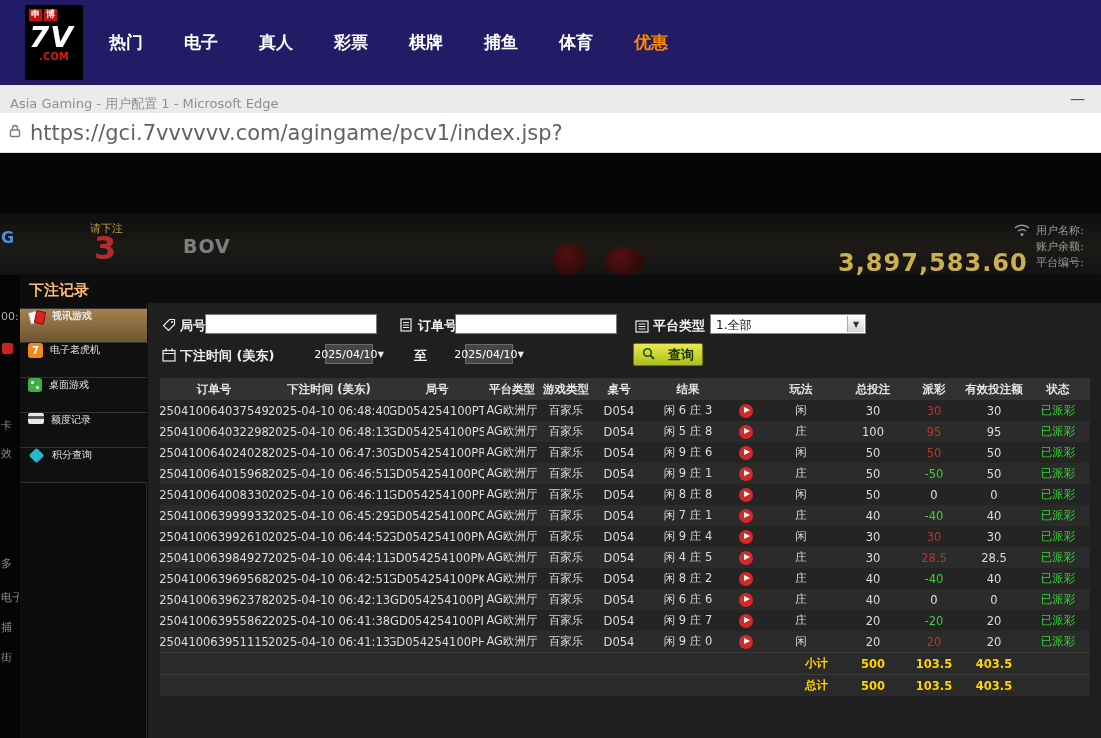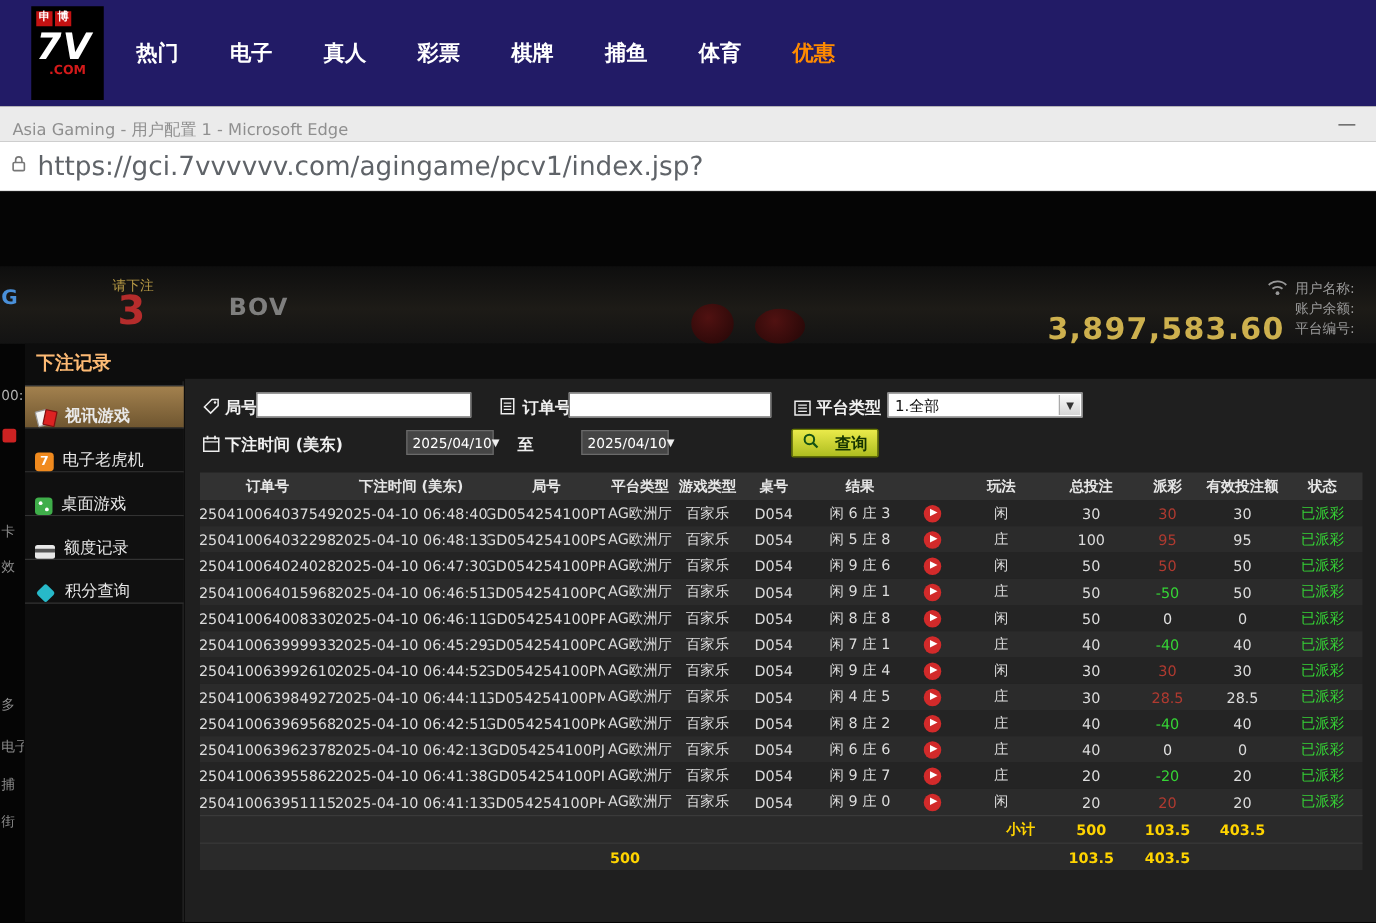--- a/index.html
+++ b/index.html
@@ -37,21 +37,21 @@
   .acct{position:absolute;left:1036px;font-size:11px;color:#9a9a9a;white-space:nowrap}
   .wifi{position:absolute;left:1014px;top:69px}
   .left-frag{position:absolute;left:1px;font-size:11px;color:#8a8a8a;white-space:nowrap;overflow:hidden;max-width:18px}
   .frag-icon{position:absolute;left:2px;top:190px;width:11px;height:11px;background:#c22;border-radius:2px}
 
   
   .panel{position:absolute;left:20px;top:122px;width:1081px;height:463px;background:#0d0d0d;z-index:5}
   .panel-title{position:absolute;left:9px;top:6px;font-size:15px;font-weight:bold;color:#fdba74}
   .side-col{position:absolute;left:0;top:30px;width:127px;bottom:0;background:#0d0d0d;border-right:1px solid #262626}
   .sidebar{position:absolute;left:0;top:3px;width:127px}
-  .side-item{height:35px;display:flex;align-items:flex-end;gap:7px;padding-left:8px;color:#e8e8e8;font-size:13px;border-bottom:1px solid #333;cursor:pointer;background:#101010}
+  .side-item{height:35px;display:flex;align-items:flex-start;gap:7px;padding-left:8px;color:#e8e8e8;font-size:10px;border-bottom:1px solid #333;cursor:pointer;background:#101010}
   .side-item:first-child{border-top:1px solid #333}
   .side-item.active{background:linear-gradient(180deg,#a3814e,#6f5630);font-weight:bold}
   .sicon{flex:0 0 auto;display:inline-block}
   .icon-cards{position:relative;width:17px;height:16px}
   .icon-cards::before{content:"";position:absolute;left:1px;top:2px;width:8px;height:11px;background:#f5f5f5;border:1px solid #999;border-radius:1px;transform:rotate(-14deg)}
   .icon-cards::after{content:"";position:absolute;left:7px;top:2px;width:8px;height:11px;background:#d22;border:1px solid #801010;border-radius:1px;transform:rotate(12deg)}
   .icon-slot{width:15px;height:15px;background:#f08a1e;border-radius:3px;color:#fff;font-size:10px;font-weight:bold;text-align:center;line-height:15px}
   .icon-slot::after{content:"7"}
   .icon-dice{width:14px;height:14px;background:#3fae4a;border-radius:3px;position:relative}
   .icon-dice::after{content:"";position:absolute;left:3px;top:3px;width:3px;height:3px;border-radius:50%;background:#fff;box-shadow:5px 5px 0 #fff}
@@ -61,21 +61,21 @@
 
   .work{position:absolute;left:128px;top:28px;right:0;bottom:0;background:#1f1f1f}
 
   
   .f-label{position:absolute;color:#f0f0f0;font-size:13px;font-weight:bold;white-space:nowrap}
   .f-icon{position:absolute}
   .f-input{position:absolute;height:20px;border:1px solid #777;background:#fff;font-size:12px;padding:0 4px;color:#222;font-family:inherit}
   .row1 .f-input{top:11px}
   .select-box{position:absolute;top:11px;height:20px;background:#fff;border:1px solid #888;font-size:12px;color:#111;padding:2px 20px 0 5px;cursor:pointer}
   .select-arrow{position:absolute;right:1px;top:1px;bottom:1px;width:17px;background:linear-gradient(#fafafa,#d5d5d5);border-left:1px solid #aaa;display:flex;align-items:center;justify-content:center;font-size:8px;color:#333}
-  .date-box{position:absolute;top:41px;width:70px;height:20px;background:#454545;border:1px solid #6a6a6a;color:#fff;font-size:11px;display:flex;align-items:center;justify-content:space-between;padding:0 4px;cursor:pointer}
+  .date-box{position:absolute;top:41px;width:48px;height:20px;background:#454545;border:1px solid #6a6a6a;color:#fff;font-size:11px;display:flex;align-items:center;justify-content:center;padding:0 4px;cursor:pointer}
   .date-arrow{font-size:8px;color:#eee}
   .to-label{position:absolute;top:44px;color:#f0f0f0;font-size:13px;font-weight:bold}
   .search-btn{position:absolute;left:485px;top:40px;height:23px;display:flex;align-items:center;gap:13px;background:linear-gradient(#eaea4a,#aebd20);border:1px solid #6a7a00;border-radius:2px;padding:0 8px;font-size:13px;font-weight:bold;color:#143300;cursor:pointer;font-family:inherit}
 
   
   .btable{position:absolute;left:12px;top:75px;width:930px;font-size:11.5px;color:#dcdcdc}
   .thead,.trow{display:grid;grid-template-columns:108px 122px 94px 56px 52px 54px 84px 32px 78px 66px 56px 64px 64px}
   .thead{height:22px;background:#323232;font-weight:bold;color:#e6e6e6}
   .trow{height:21px}
   .trow.odd{background:#242424}
@@ -479,20 +479,21 @@
                 <div class="cell status">已派彩</div>
               </div>
               <div class="trow summary">
                 <div class="sum-label">小计</div>
                 <div class="sum-num">500</div>
                 <div class="sum-num">103.5</div>
                 <div class="sum-num">403.5</div>
                 <div class="sum-num"></div>
               </div>
               <div class="trow summary">
+                <div class="sum-label">总计</div>
                 <div class="sum-num">500</div>
                 <div class="sum-num">103.5</div>
                 <div class="sum-num">403.5</div>
                 <div class="sum-num"></div>
               </div>
             </div>
         </div>
       </div>
     </div>
   </div>

